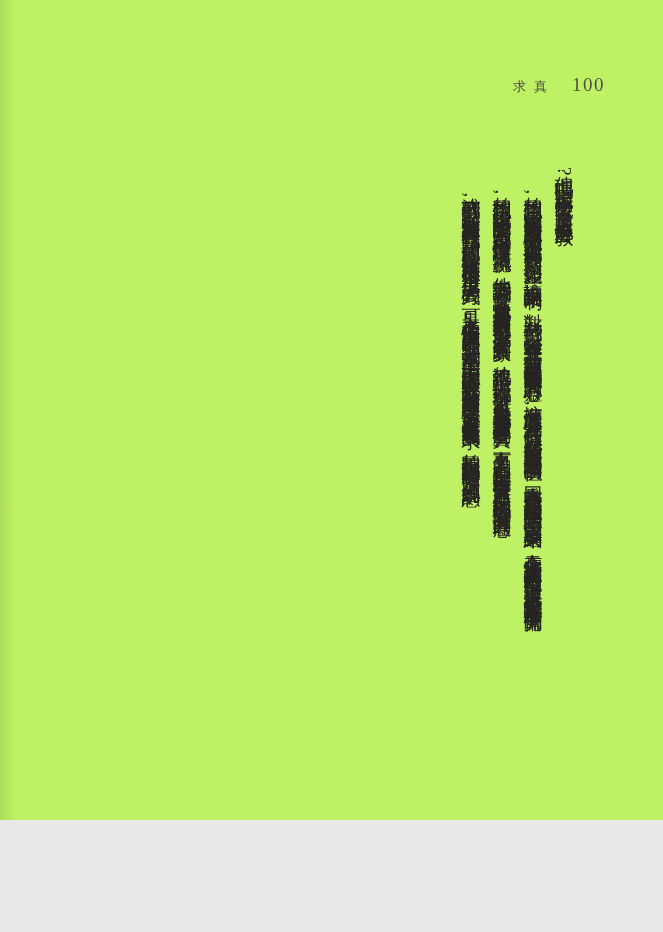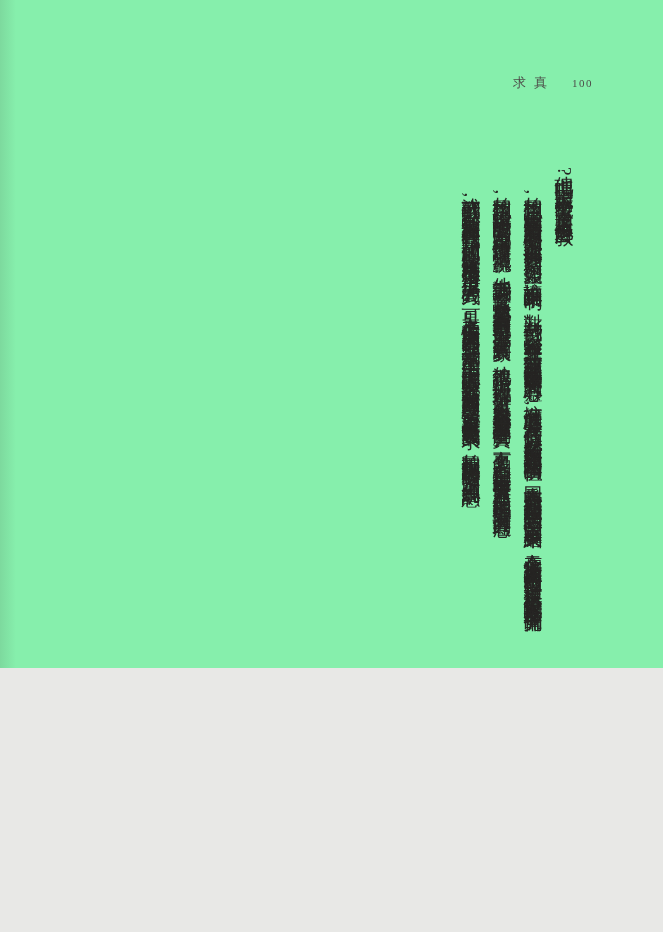--- a/index.html
+++ b/index.html
@@ -3,22 +3,22 @@
 <meta charset="utf-8">
 <style>
   html, body {
     margin: 0;
     padding: 0;
     background: #e8e8e6;
   }
   .page {
     position: relative;
     width: 663px;
-    height: 668px;
-    background: #86efac;
+    height: 820px;
+    background: #bef264;
     overflow: hidden;
     font-family: "Liberation Serif", "DejaVu Serif", serif;
   }
   
   .gutter-shadow {
     position: absolute;
     left: 0;
     top: 0;
     width: 16px;
     height: 100%;
@@ -32,21 +32,21 @@
     display: flex;
     align-items: baseline;
     gap: 17px;
     color: #4d4c49;
   }
   .running-head .book-title {
     font-size: 13px;
     letter-spacing: 8px;
   }
   .running-head .page-number {
-    font-size: 11px;
+    font-size: 19px;
     letter-spacing: 1.5px;
   }
   .text-block {
     position: absolute;
     top: 161px;
     right: 83px;
     height: 724px;
     width: 502px;
     writing-mode: vertical-rl;
     text-orientation: mixed;

